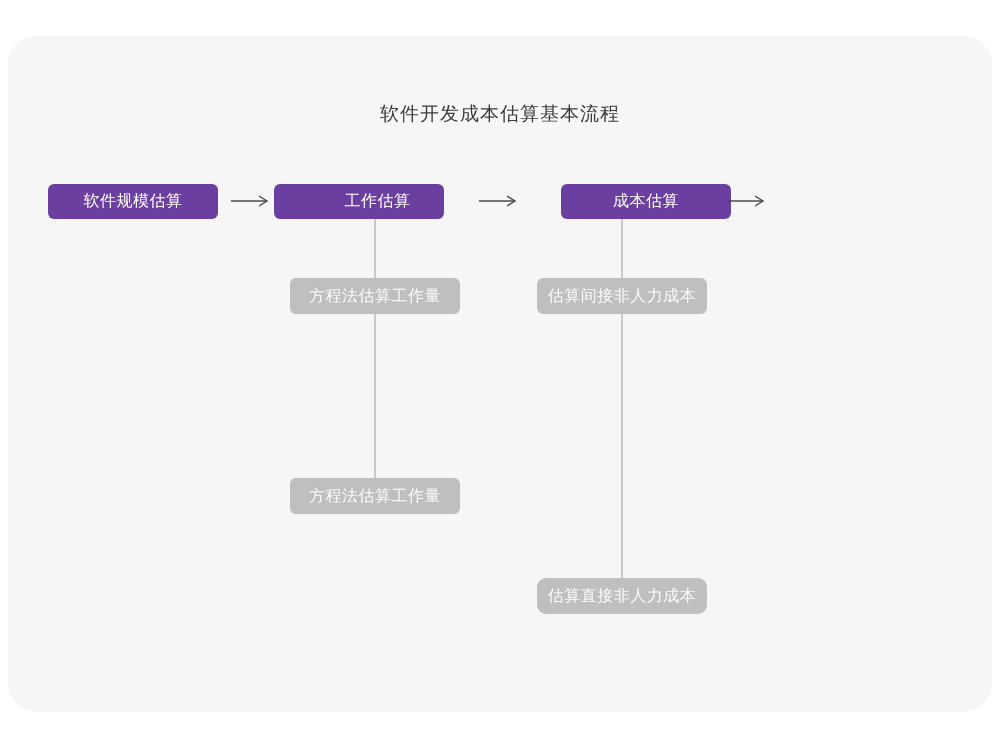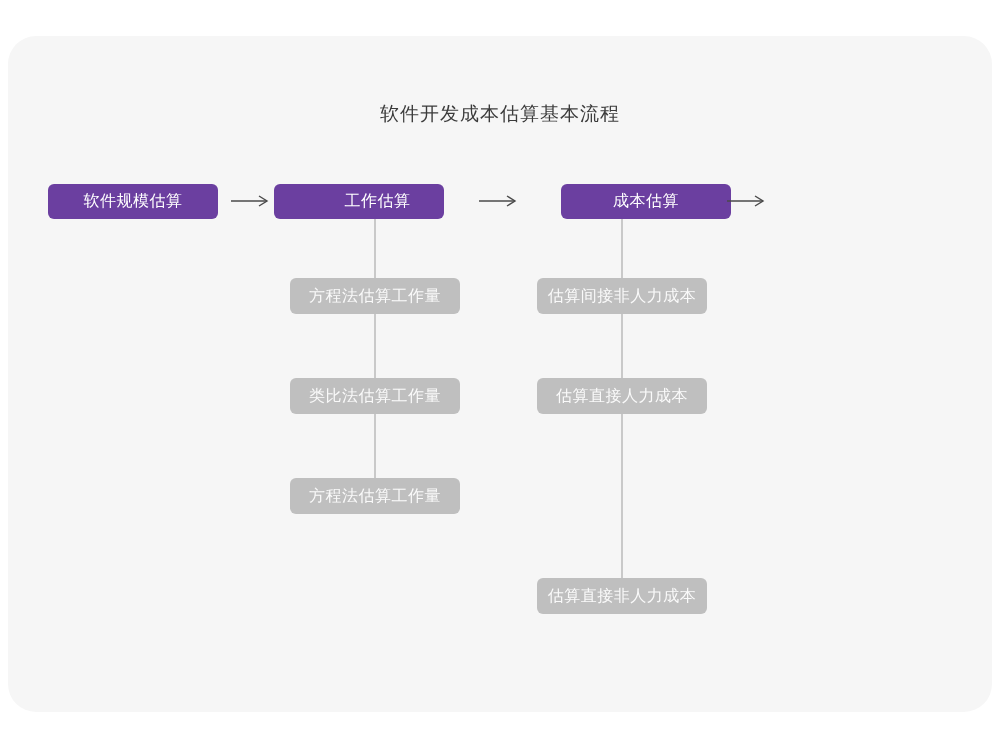--- a/index.html
+++ b/index.html
@@ -66,21 +66,21 @@
     background: var(--connector);
   }
   .vline-work { left: 374px; height: 280px; }
   .vline-cost { left: 621px; height: 380px; }
 
   .col-work { left: 290px; }
   .col-cost { left: 537px; }
   .row-1 { top: 278px; }
   .row-2 { top: 378px; }
   .row-3 { top: 478px; }
-  .row-4 { top: 578px; }
+  .row-4 { top: 578px; border-radius: 9px; }
 </style>
 </head>
 <body>
 
 <div class="stage">
 
   <div class="card"></div>
 
   <div class="title">软件开发成本估算基本流程</div>
 
@@ -104,20 +104,18 @@
     </svg>
   </span>
   <span class="arrow arrow-3">
     <svg width="44" height="16" viewBox="0 0 44 16">
       <line x1="2" y1="8" x2="38" y2="8" stroke="currentColor" stroke-width="1.4"></line>
       <polyline points="30,3 38,8 30,13" fill="none" stroke="currentColor" stroke-width="1.4"></polyline>
     </svg>
   </span>
 
   <div class="node sub col-work row-1">方程法估算工作量</div>
-  <div class="node sub col-work row-2">类比法估算工作量</div>
   <div class="node sub col-work row-3">方程法估算工作量</div>
 
   <div class="node sub col-cost row-1">估算间接非人力成本</div>
-  <div class="node sub col-cost row-2">估算直接人力成本</div>
   <div class="node sub col-cost row-4">估算直接非人力成本</div>
 
 </div>
 
 </body></html>

